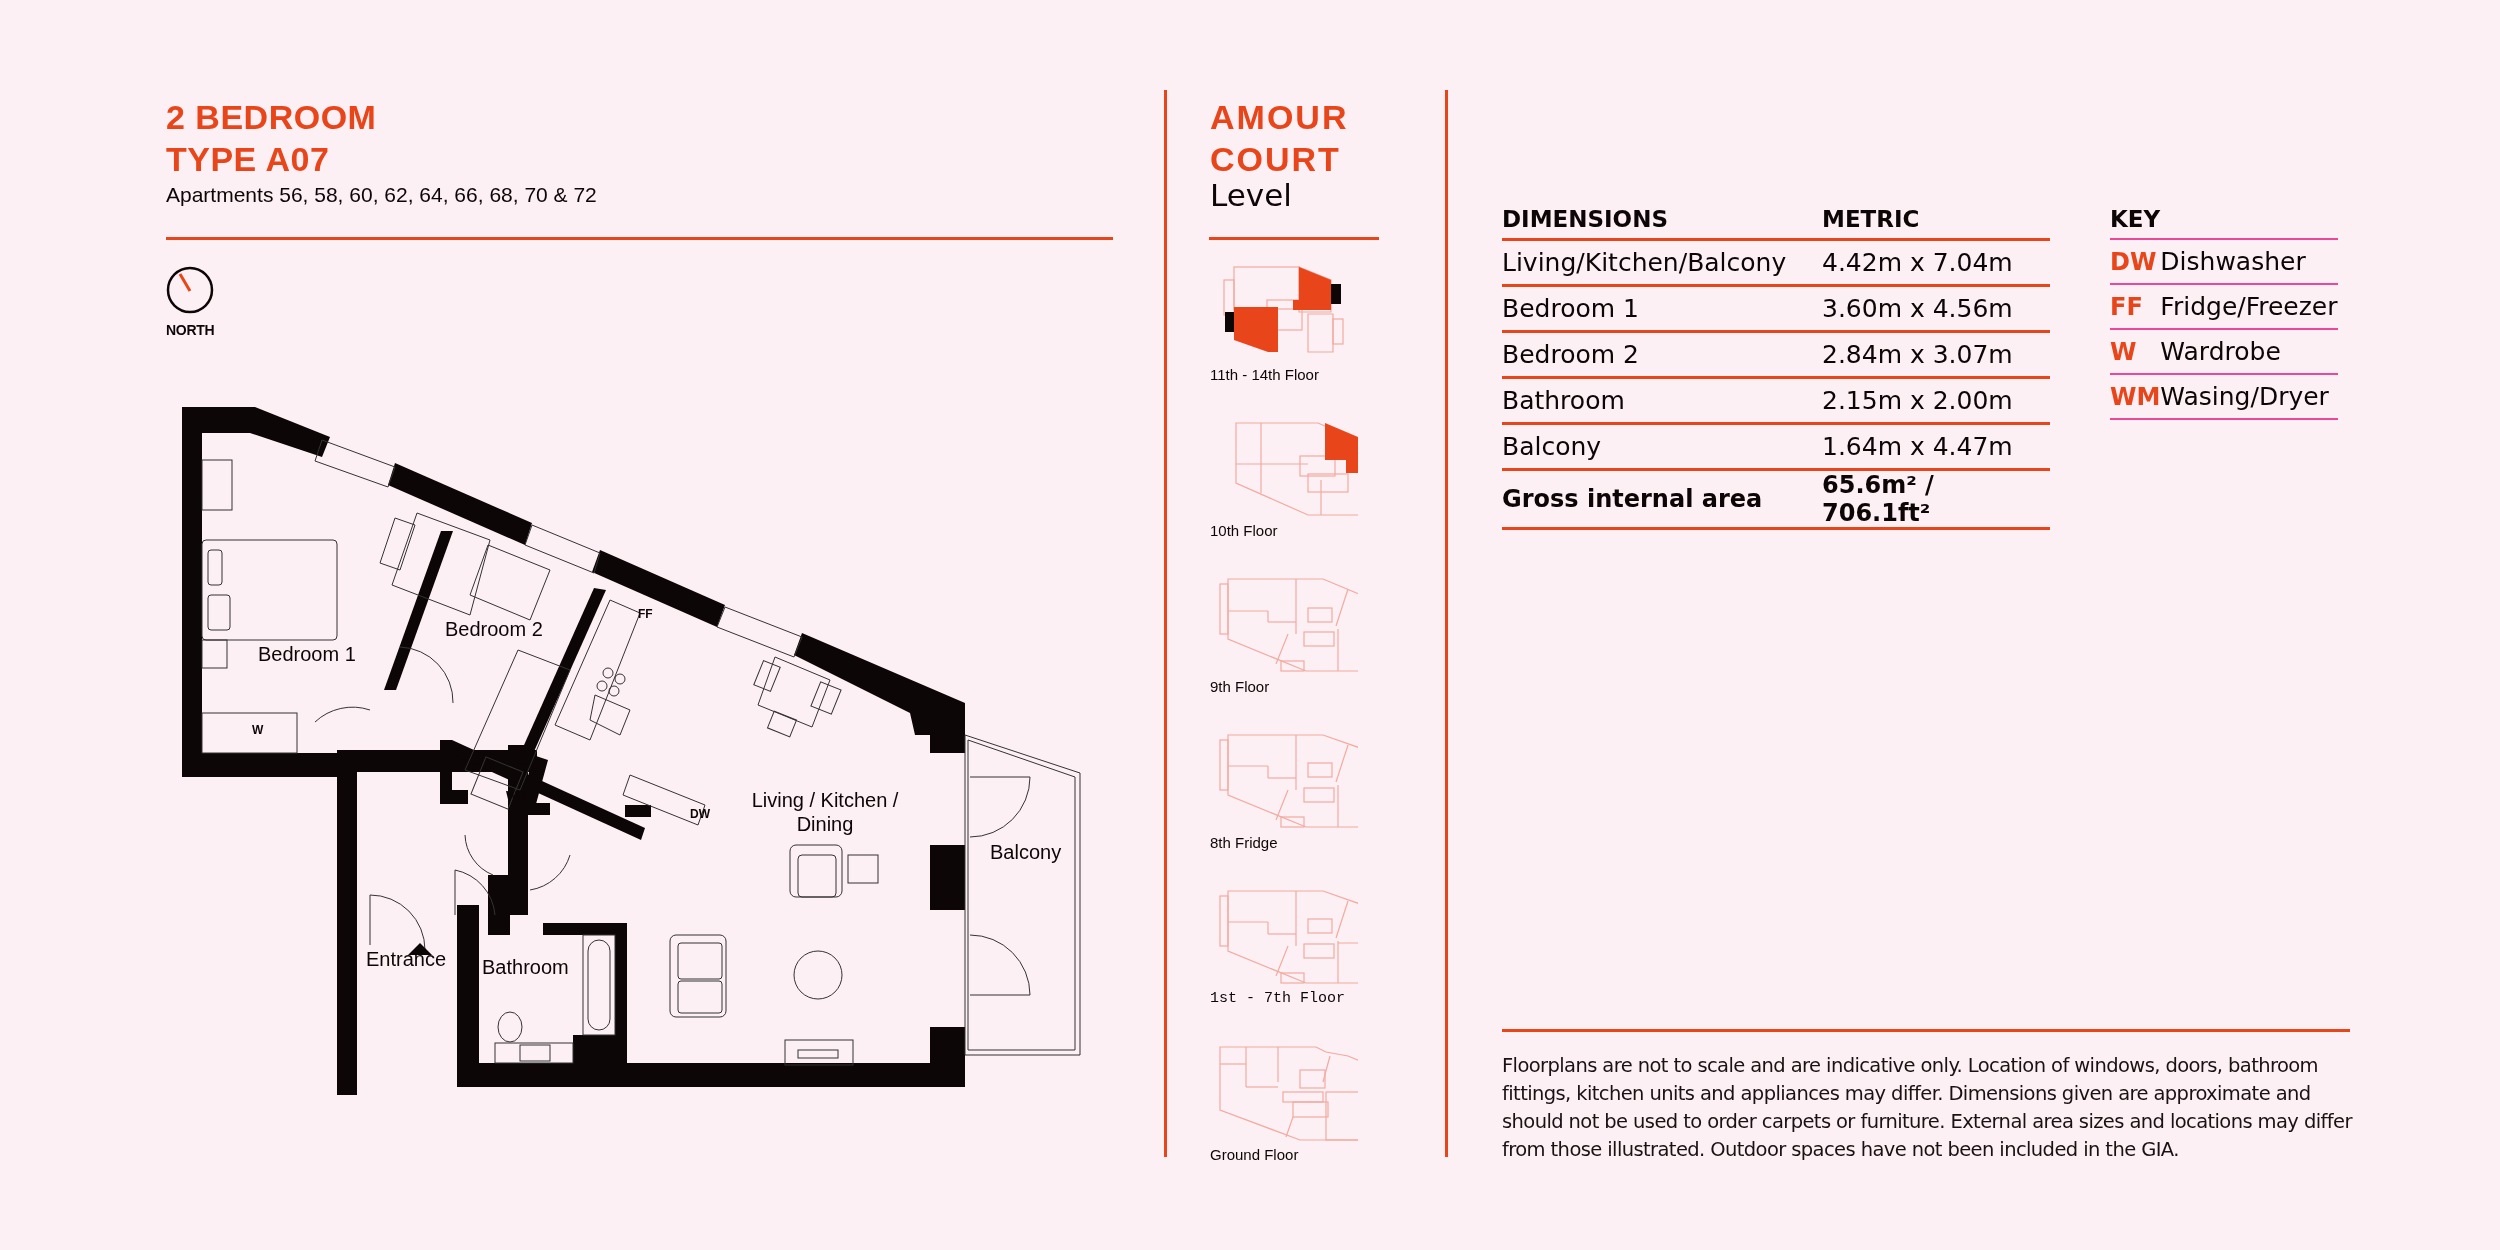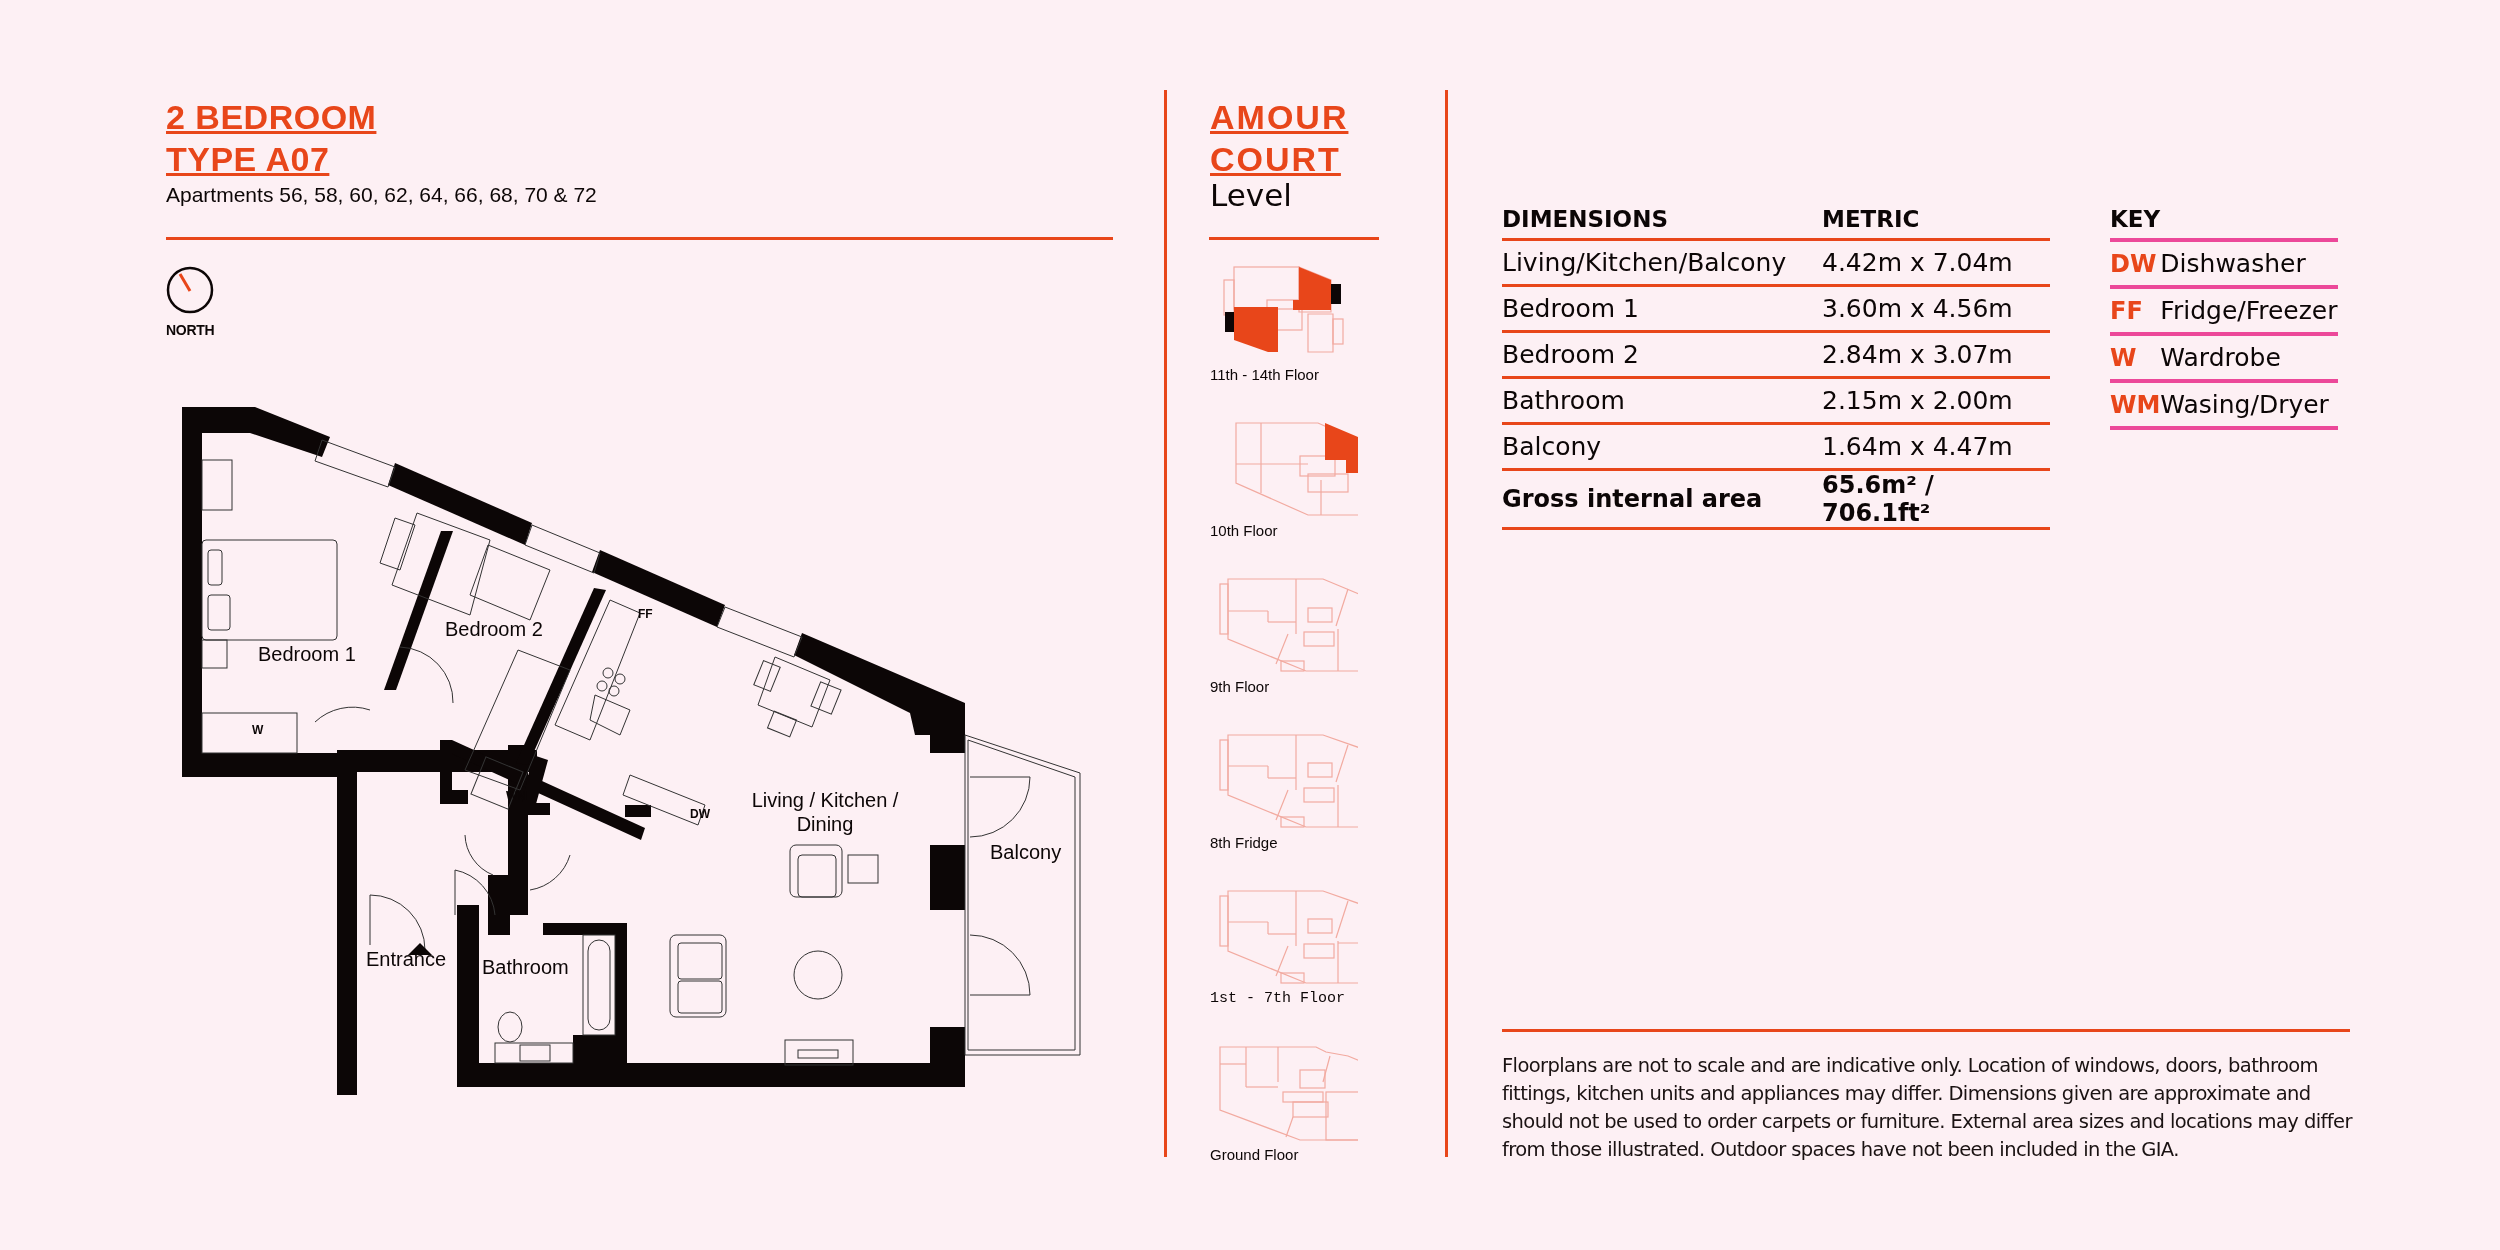--- a/index.html
+++ b/index.html
@@ -1,39 +1,39 @@
 <!DOCTYPE html>
 <html><head>
 <meta charset="utf-8">
 <style>
   html, body { margin:0; padding:0; }
   body {
     width:2500px; height:1250px; background:#fdf0f4; position:relative; overflow:hidden;
     font-family:"Liberation Sans", sans-serif; color:#0c0606;
   }
   .abs { position:absolute; }
-  .orange { color:#e8461a;text-decoration:underline; }
+  .orange { color:#e8461a; }
   .title-main { left:166px; top:96px; font-size:34px; font-weight:bold; line-height:42px; letter-spacing:0.5px; }
   .apts { left:166px; top:176px; font-size:21px; line-height:38px; font-family:Liberation Sans, sans-serif; font-weight:300; }
   .rule { background:#e8461a; height:3px; }
   .vrule { background:#e8461a; width:3px; }
   .north { left:166px; top:266px; width:48px; text-align:center; }
   .north-label { font-size:14px; font-weight:bold; margin-top:4px; letter-spacing:-0.3px; }
   .court-title { left:1210px; top:96px; font-size:34px; font-weight:bold; line-height:42px; letter-spacing:2px; }
   .court-sub { left:1210px; top:176px; font-size:31px; line-height:38px; font-family:"DejaVu Sans", sans-serif; }
   .floor-item { position:absolute; left:1208px; width:200px; }
   .floor-item svg { display:block; }
   .floor-label { font-size:15px; margin-top:4px; margin-left:2px; }
   table.dims { position:absolute; left:1502px; top:200px; border-collapse:collapse; width:548px; }
   table.dims th, table.dims td { text-align:left; padding:0; height:43px; border-bottom:3px solid #e8461a; font-size:25px; font-family:"DejaVu Sans", sans-serif; font-weight:normal; vertical-align:middle;margin-top:8px; }
   table.dims th { font-weight:bold; font-size:23px; height:38px; }
   table.dims td:first-child, table.dims th:first-child { width:320px; }
   table.dims tr.gia td { font-weight:bold; font-size:24px; }
   table.key { position:absolute; left:2110px; top:200px; border-collapse:collapse; width:226px; }
-  table.key th, table.key td { text-align:left; padding:0; height:43px; border-bottom:4px solid #ec4899; font-size:25px; font-family:"DejaVu Sans", sans-serif; vertical-align:middle; }
+  table.key th, table.key td { text-align:left; padding:0; height:43px; border-bottom:2px solid #ec4899; font-size:25px; font-family:"DejaVu Sans", sans-serif; vertical-align:middle; }
   table.key th { font-weight:bold; font-size:23px; height:38px; }
   table.key td.code { width:50px; color:#e8461a; font-weight:bold; font-size:24px; }
   .disclaimer { left:1502px; top:1052px; width:860px; font-size:19.5px; line-height:28px; font-family:"DejaVu Sans", sans-serif; color:#1a1212; letter-spacing:-0.6px; }
   .plan { left:170px; top:395px; }
   .room-label { position:absolute; font-size:20px; text-align:center; line-height:24px; }
   .tiny-label { position:absolute; font-size:12px; font-weight:bold; }
 </style>
 </head>
 <body>
 

